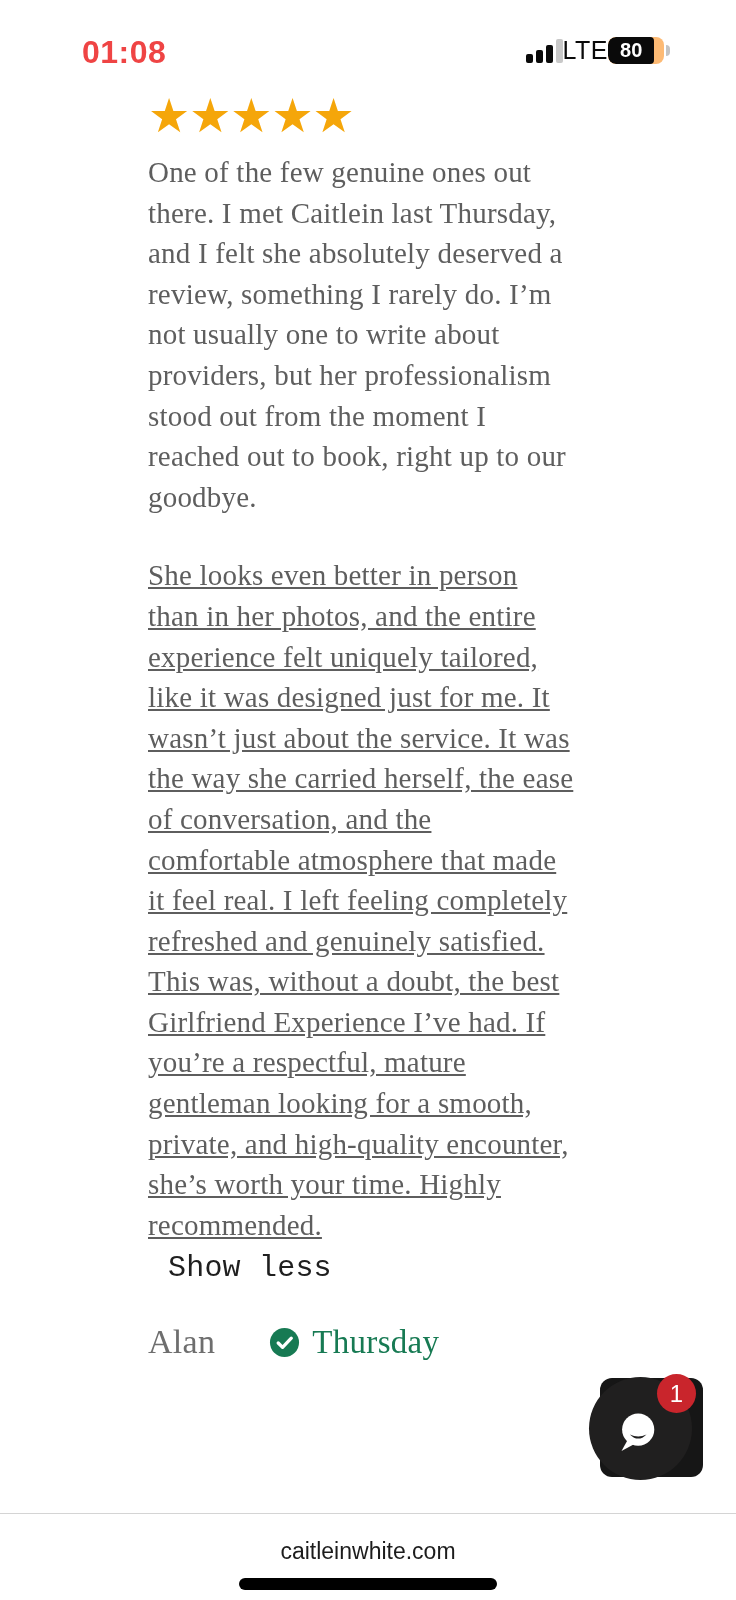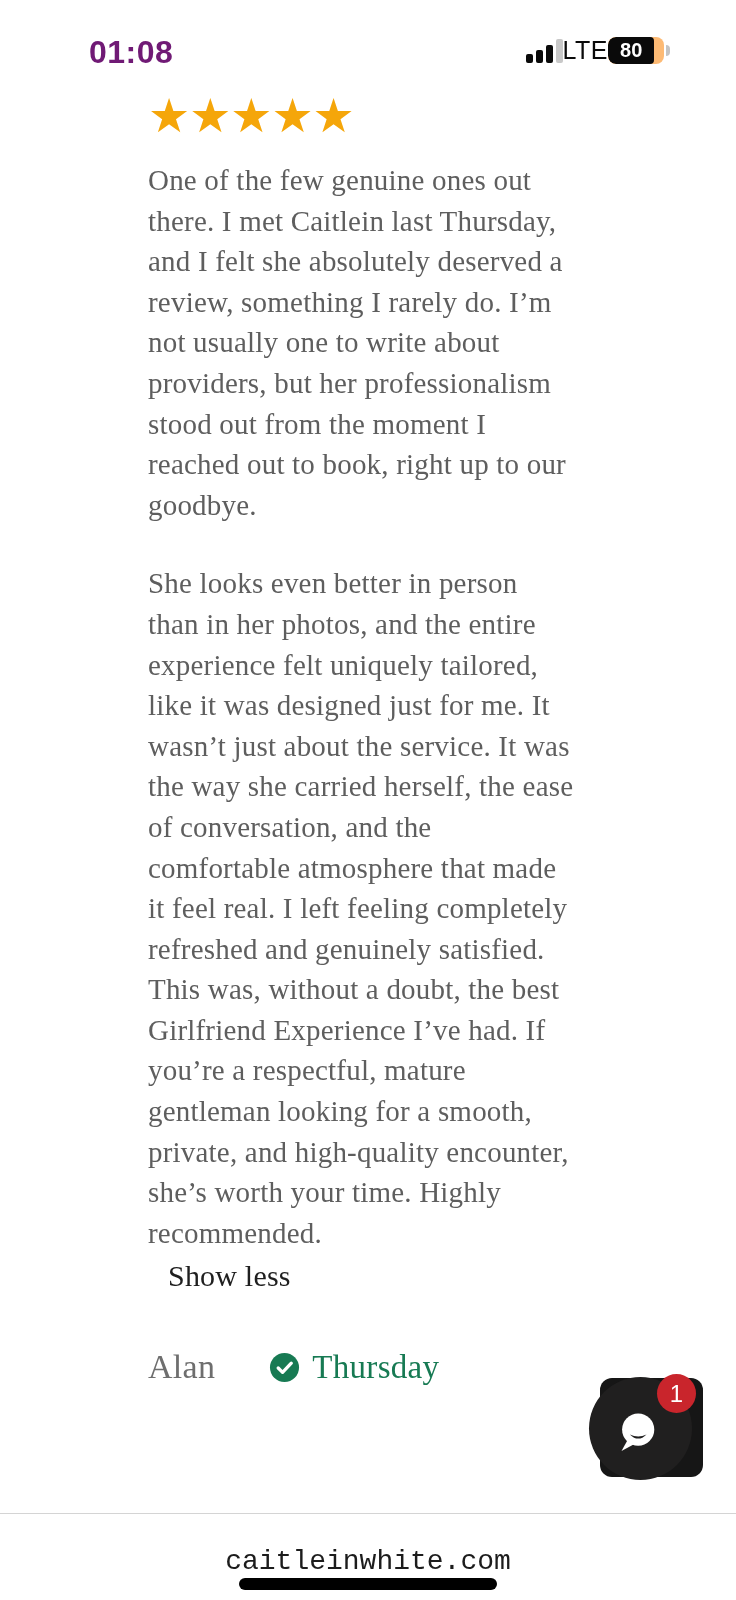--- a/index.html
+++ b/index.html
@@ -16,24 +16,24 @@
 
   
   .status-bar {
     position: absolute;
     top: 0; left: 0; right: 0;
     height: 84px;
     font-family: "Liberation Sans", sans-serif;
   }
   .status-time {
     position: absolute;
-    left: 89px; top: 34px;
+    left: 82px; top: 34px;
     font-size: 32px;
     font-weight: 700;
-    color: #701a75;
+    color: #ef4444;
     letter-spacing: 0.5px;
   }
   .status-right {
     position: absolute;
     right: 66px; top: 36px;
     display: flex;
     align-items: center;
   }
   .signal-bars {
     display: flex;
@@ -110,31 +110,31 @@
     font-family: "DejaVu Sans", sans-serif;
   }
   .review-date {
     margin-left: 32px;
     font-style: italic;
     font-size: 37px;
     color: #4c4c4c;
     letter-spacing: 0.5px;
   }
   .review-body p {
-    margin-top: 18px;
+    margin-top: 10px;
     font-size: 29px;
     line-height: 40.6px;
     color: #5e5e5e;
     letter-spacing: 0.2px;
   }
-  .review-body p + p { margin-top: 38px; }
+  .review-body p + p { margin-top: 38px; text-decoration: underline; }
   .show-less {
     display: inline-block;
-    margin: 6px 0 17px 20px;
-    font-family: Liberation Serif, serif;
+    margin: 6px 0 0 20px;
+    font-family: Liberation Mono, monospace;
     font-size: 30px;
     color: #1f1f1f;
     background: none;
     border: none;
     cursor: pointer;
     letter-spacing: 0.2px;
   }
   .reviewer-row {
     display: flex;
     align-items: center;
@@ -197,26 +197,25 @@
   
   .bottom-bar {
     position: absolute;
     left: 0; right: 0; bottom: 0;
     height: 87px;
     background: #ffffff;
     border-top: 1px solid #d4d4d4;
     font-family: "Liberation Sans", sans-serif;
   }
   .url-text {
-    margin-top: 32px;
+    margin-top: 24px;
     text-align: center;
-    font-size: 28px;
+    font-size: 23px;
     color: #1c1c1c;
     cursor: pointer;
-    font-family: Liberation Mono, monospace;
   }
   .home-indicator {
     position: absolute;
     left: 50%; bottom: 10px;
     transform: translateX(-50%);
     width: 258px; height: 12px;
     border-radius: 7px;
     background: #000000;
   }
 </style>

